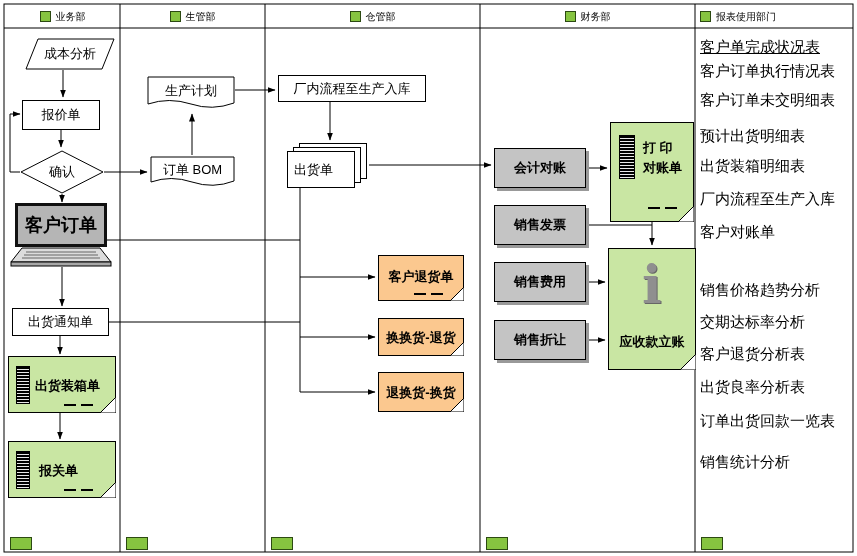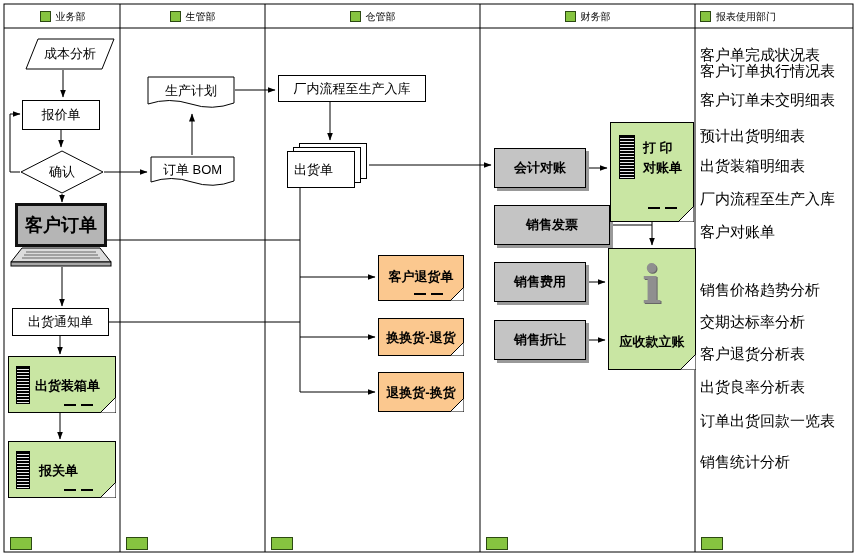--- a/index.html
+++ b/index.html
@@ -213,21 +213,21 @@
   <div class="note orange" style="left:378px;top:372px;width:86px;height:40px;">
     <span class="ctrlabel" style="top:11px;">退换货-换货</span>
     <svg class="fold" width="14" height="14">
       <path d="M0 14 L14 0 L14 14 Z" fill="#fff" stroke="#000"></path>
     </svg>
   </div>
 
   <div class="gray-card" style="left:494px;top:148px;width:92px;height:40px;">
     <span>会计对账</span>
   </div>
-  <div class="gray-card" style="left:494px;top:205px;width:116px;height:40px;">
+  <div class="gray-card" style="left:494px;top:205px;width:92px;height:40px;">
     <span>销售发票</span>
   </div>
   <div class="gray-card" style="left:494px;top:262px;width:92px;height:40px;">
     <span>销售费用</span>
   </div>
   <div class="gray-card" style="left:494px;top:320px;width:92px;height:40px;">
     <span>销售折让</span>
   </div>
 
   <div class="note green" style="left:610px;top:122px;width:84px;height:100px;">
@@ -244,21 +244,21 @@
   </div>
 
   <div class="note green" style="left:608px;top:248px;width:88px;height:122px;">
     <span class="info-i">i</span>
     <span class="ctrlabel" style="bottom:18px;">应收款立账</span>
     <svg class="fold" width="16" height="16">
       <path d="M0 16 L16 0 L16 16 Z" fill="#fff" stroke="#000"></path>
     </svg>
   </div>
 
-  <div class="rpt" style="top:46px;">客户单完成状况表</div>
+  <div class="rpt" style="top:38px;text-decoration:underline;">客户单完成状况表</div>
   <div class="rpt" style="top:62px;">客户订单执行情况表</div>
   <div class="rpt" style="top:91px;">客户订单未交明细表</div>
   <div class="rpt" style="top:127px;">预计出货明细表</div>
   <div class="rpt" style="top:157px;">出货装箱明细表</div>
   <div class="rpt" style="top:190px;">厂内流程至生产入库</div>
   <div class="rpt" style="top:223px;">客户对账单</div>
   <div class="rpt" style="top:281px;">销售价格趋势分析</div>
   <div class="rpt" style="top:313px;">交期达标率分析</div>
   <div class="rpt" style="top:345px;">客户退货分析表</div>
   <div class="rpt" style="top:378px;">出货良率分析表</div>

